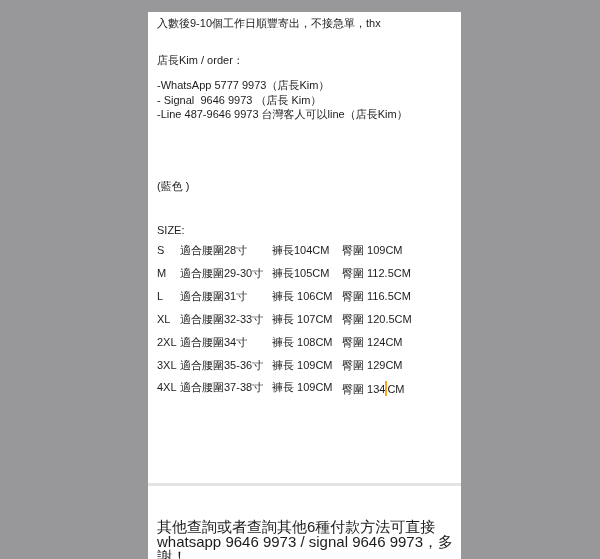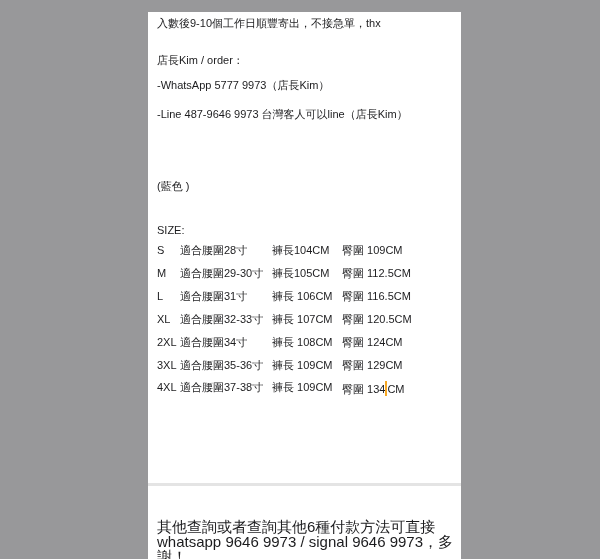--- a/index.html
+++ b/index.html
@@ -72,20 +72,21 @@
 <body>
 
 <div>
 
   <div class="page" id="page1">
 
     <div class="t" style="top:5px">入數後9-10個工作日順豐寄出，不接急單，thx</div>
     <div class="t" style="top:42px">店長Kim / order：</div>
 
     <div class="t" style="top:67px">-WhatsApp 5777 9973（店長Kim）</div>
+    <div class="t" style="top:82px">- Signal  9646 9973 （店長 Kim）</div>
     <div class="t" style="top:96px">-Line 487-9646 9973 台灣客人可以line（店長Kim）</div>
 
     <div class="t" style="top:212px">SIZE:</div>
 
     <div class="t" style="top:168px">(藍色 )</div>
 
     <div>
 
       <div class="srow" style="top:232px">
         <span class="c cs">S</span>

